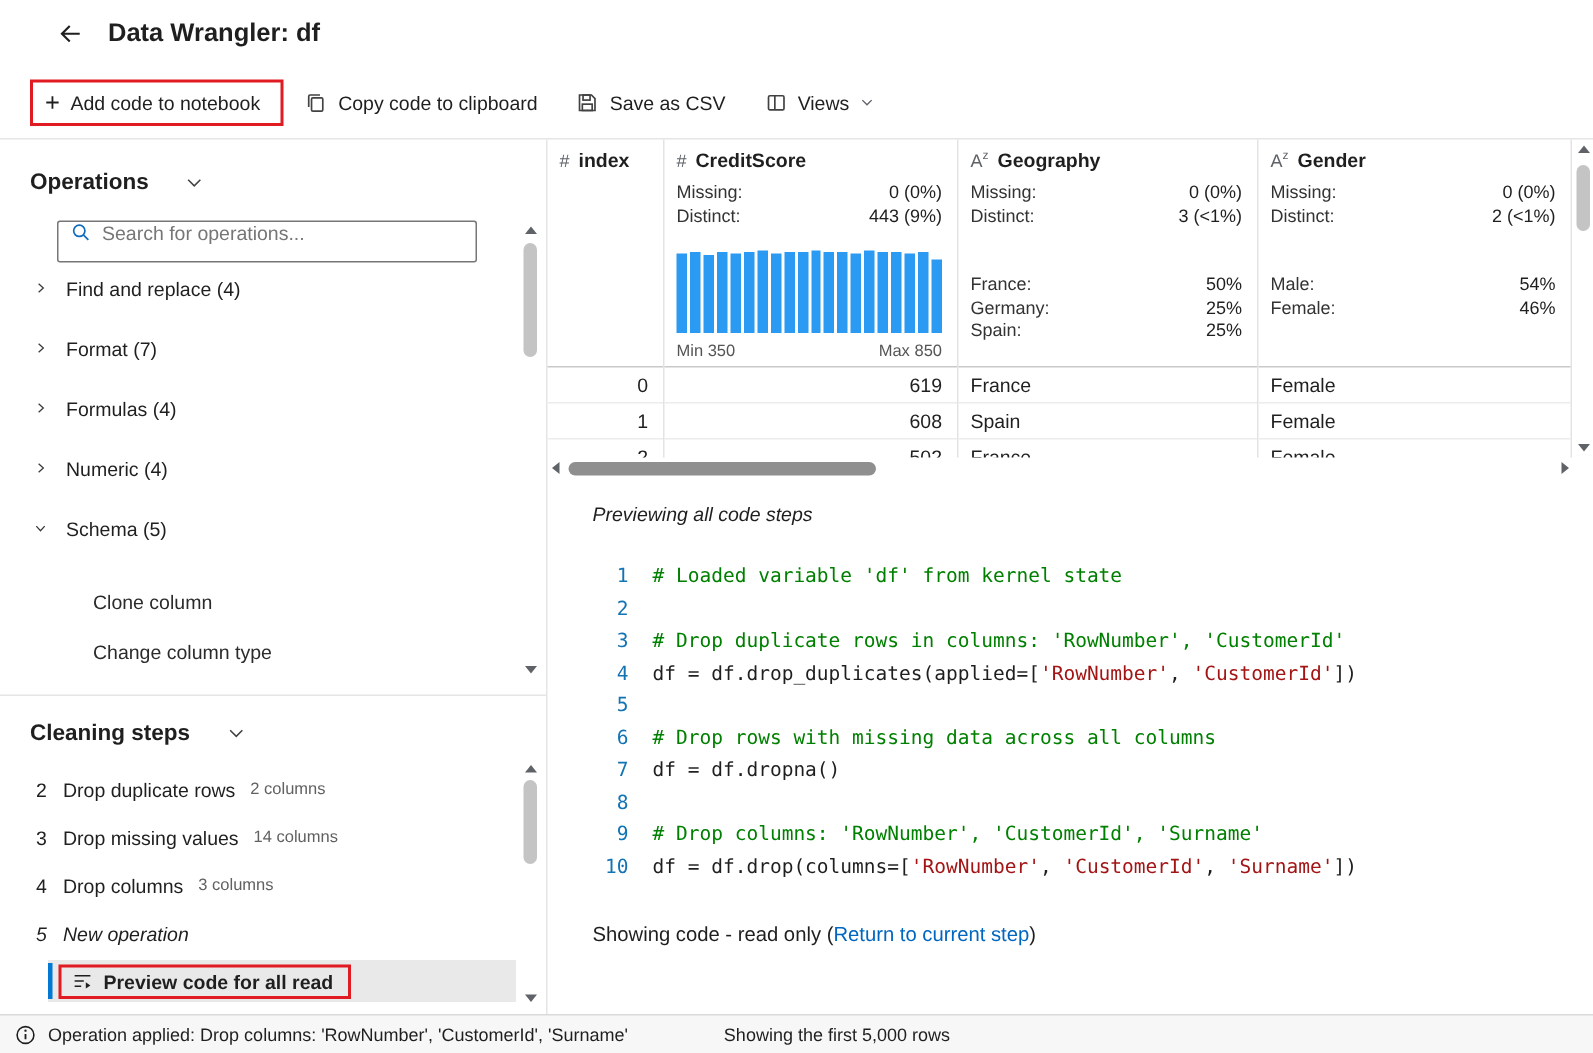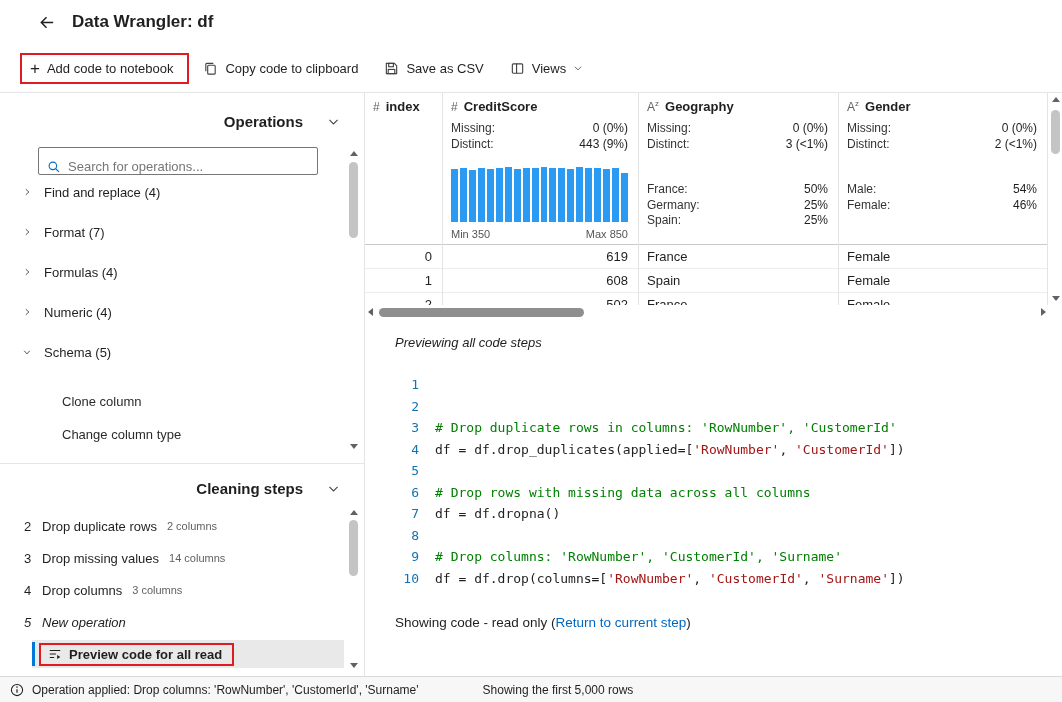--- a/index.html
+++ b/index.html
@@ -22,26 +22,26 @@
   .tb-btn { display:inline-flex; align-items:center; gap:7px; font-size:13px; color:#1f1f1f;
             background:none; border:none; font-family:inherit; cursor:pointer; white-space:nowrap; }
   .tb-gap { margin-left:26px; }
   .plus { font-size:17px; font-weight:400; line-height:13px; }
 
   
   .main { flex:1; display:flex; min-height:0; }
   .sidebar { width:365px; flex-shrink:0; border-right:1px solid #e5e5e5; display:flex; flex-direction:column; }
   .panel { position:relative; }
   .ops-panel { height:370px; padding:18px 0 0 20px; }
-  .panel-head { display:flex; align-items:center; justify-content:flex-end; padding-right:24px; height:20px;gap:24px; }
+  .panel-head { display:flex; align-items:center; justify-content:flex-start; padding-right:24px; height:20px;gap:24px; }
   .panel-title { font-size:15px; font-weight:700; }
   .chev-btn { display:inline-flex; cursor:pointer; }
 
   .search-box { margin:16px 0 0 18px; width:280px; height:28px; border:1px solid #767676; border-radius:2px;
-                display:flex; align-items:flex-end; padding:0 8px; gap:7px; background:#fff; }
+                display:flex; align-items:flex-start; padding:0 8px; gap:7px; background:#fff; }
   .search-box input { border:none; outline:none; flex:1; font-size:13px; font-family:inherit; color:#1f1f1f; min-width:0; }
   .search-box input::placeholder { color:#767676; }
 
   .tree { margin-top:10px; }
   .tree-row { height:40px; display:flex; align-items:flex-start; gap:12px; padding-left:2px; cursor:pointer; }
   .tree-label { font-size:13px; }
   .tree-child { height:33px; display:flex; align-items:center; padding-left:42px; font-size:13px; color:#2b2b2b; cursor:pointer; }
 
   .steps-panel { flex:1; border-top:1px solid #e5e5e5; padding:14px 0 0 20px; }
   .steps-list { margin-top:12px; }
@@ -423,20 +423,21 @@
           <div class="h-thumb"></div>
         </div>
         <div class="arrow-right"></div>
       </div>
 
       <div class="code-panel">
         <div class="code-status">Previewing all code steps</div>
         <div class="code-block" id="code-lines">
             <div class="code-line">
               <span class="ln">1</span>
+              <span class="code-text"><span class="seg-comment"># Loaded variable 'df' from kernel state</span></span>
             </div>
             <div class="code-line">
               <span class="ln">2</span>
               <span class="code-text"></span>
             </div>
             <div class="code-line">
               <span class="ln">3</span>
               <span class="code-text"><span class="seg-comment"># Drop duplicate rows in columns: 'RowNumber', 'CustomerId'</span></span>
             </div>
             <div class="code-line">

